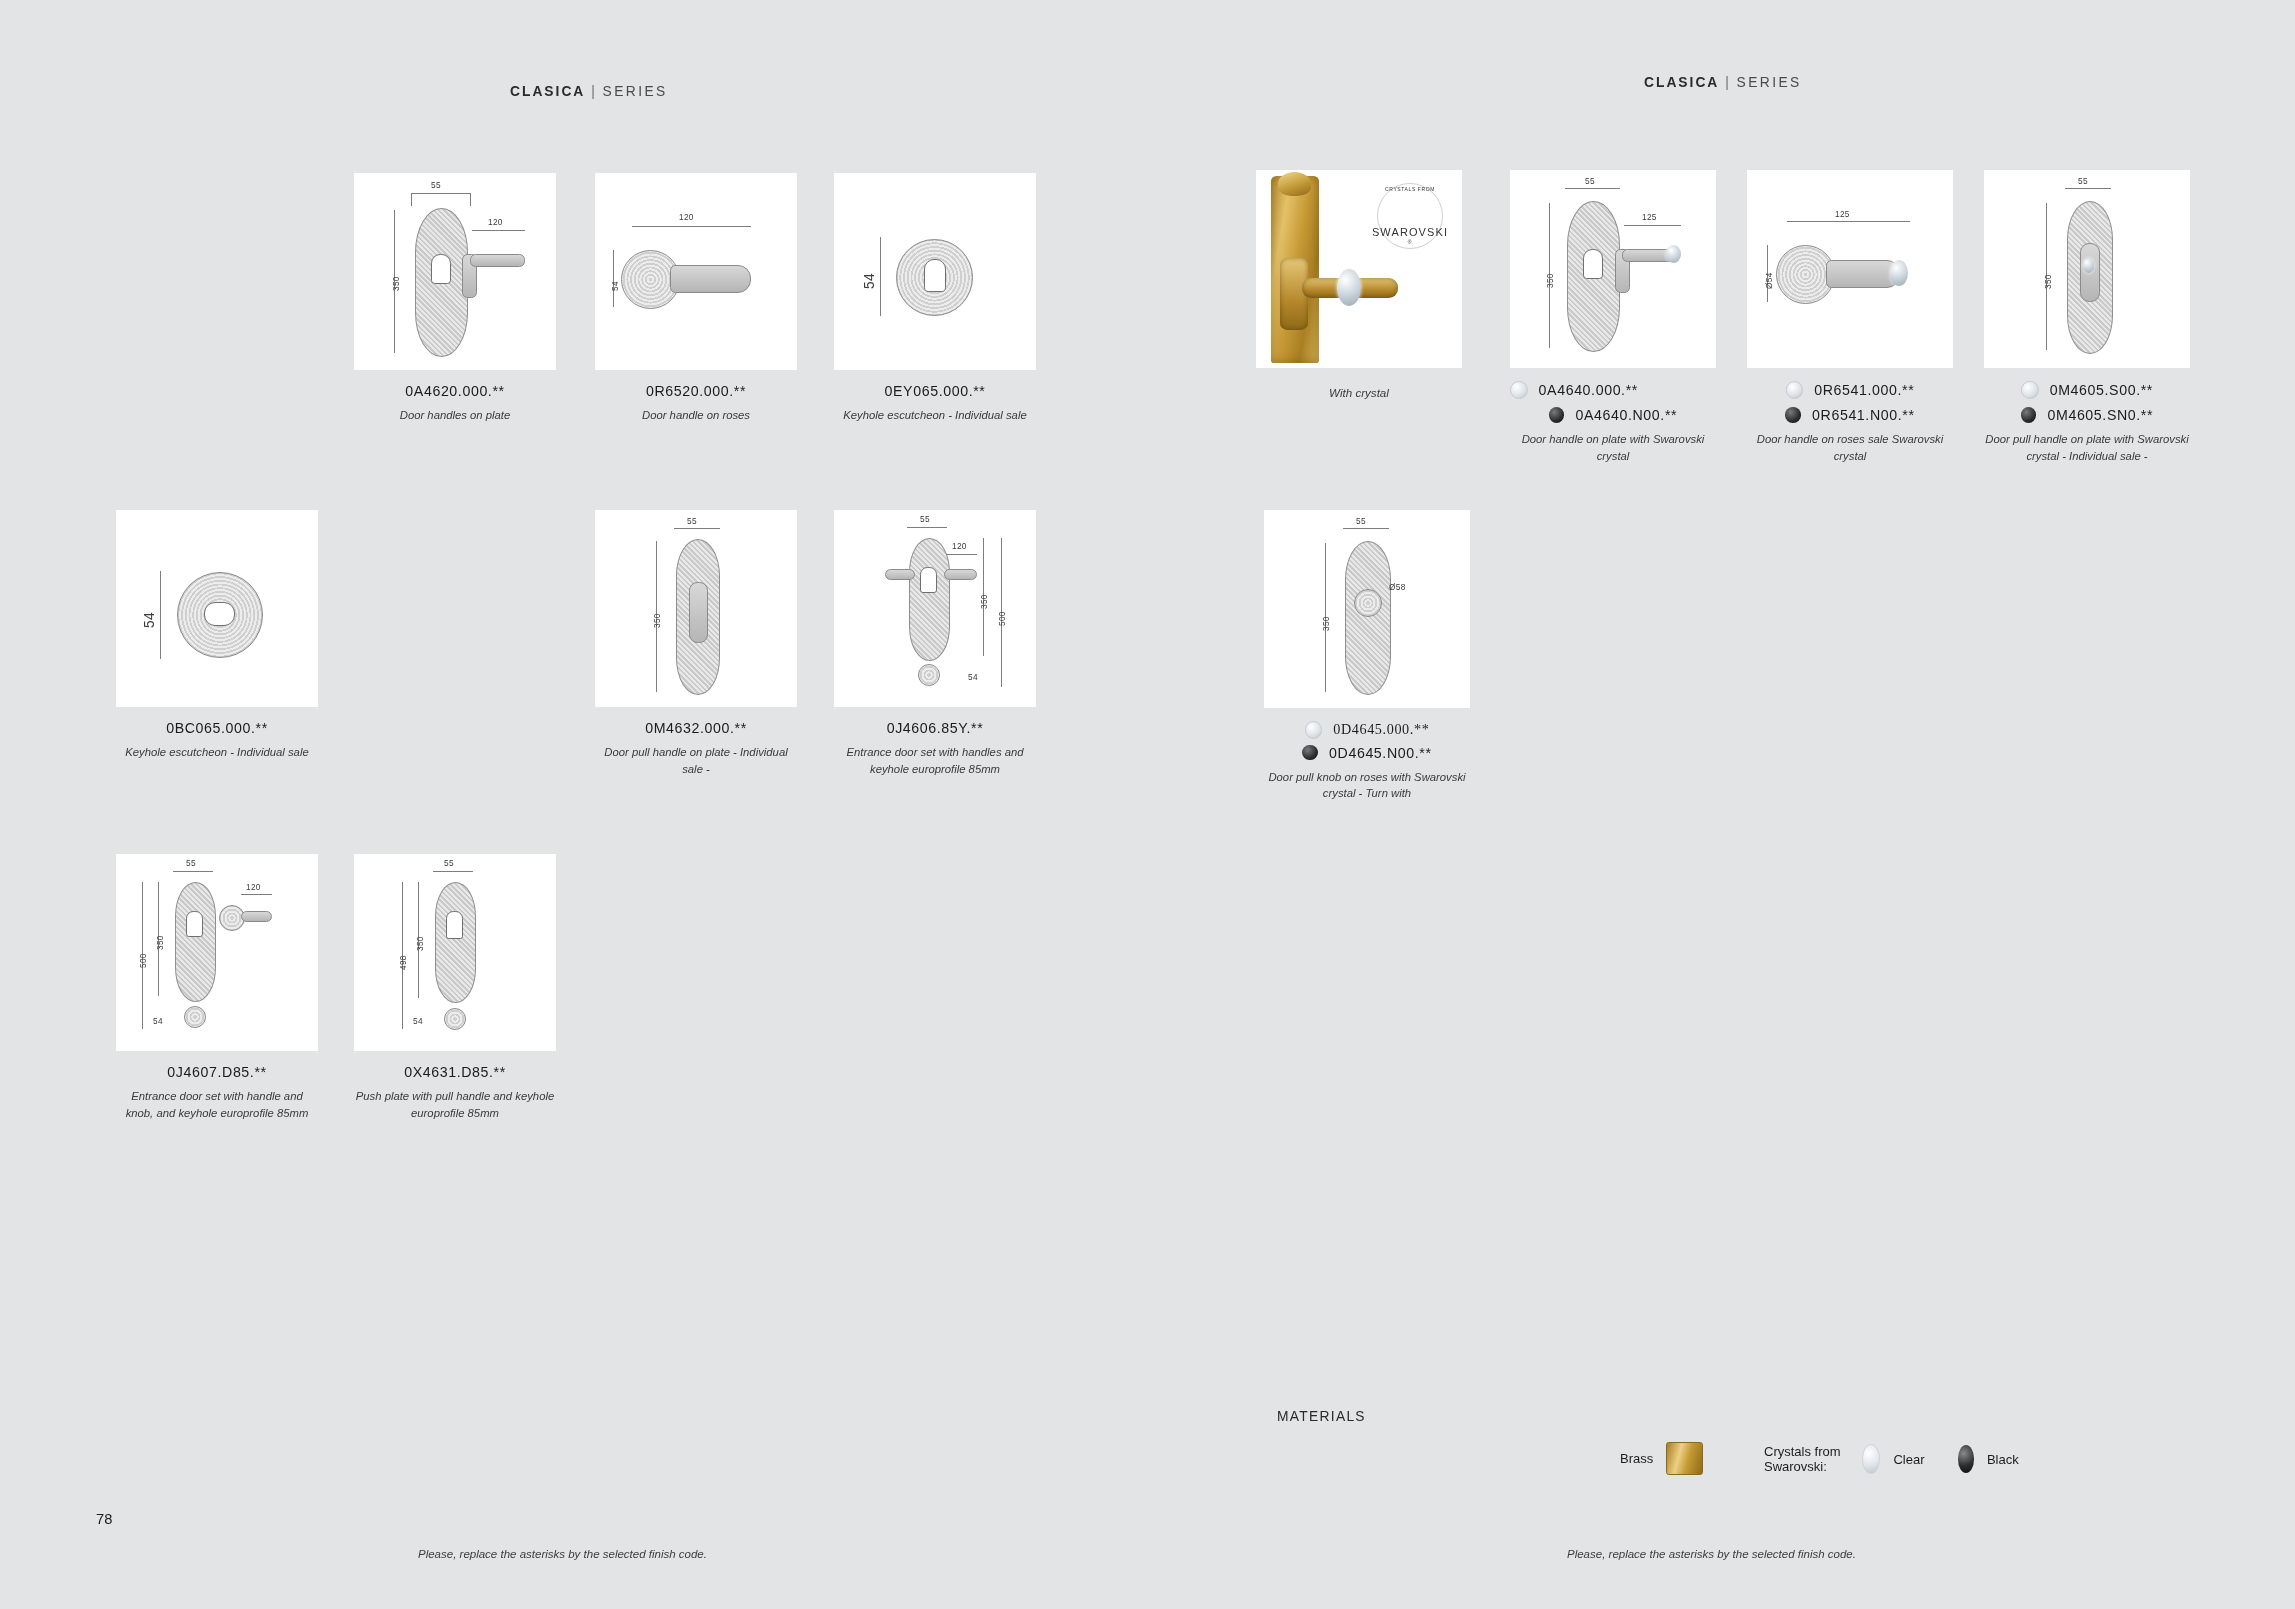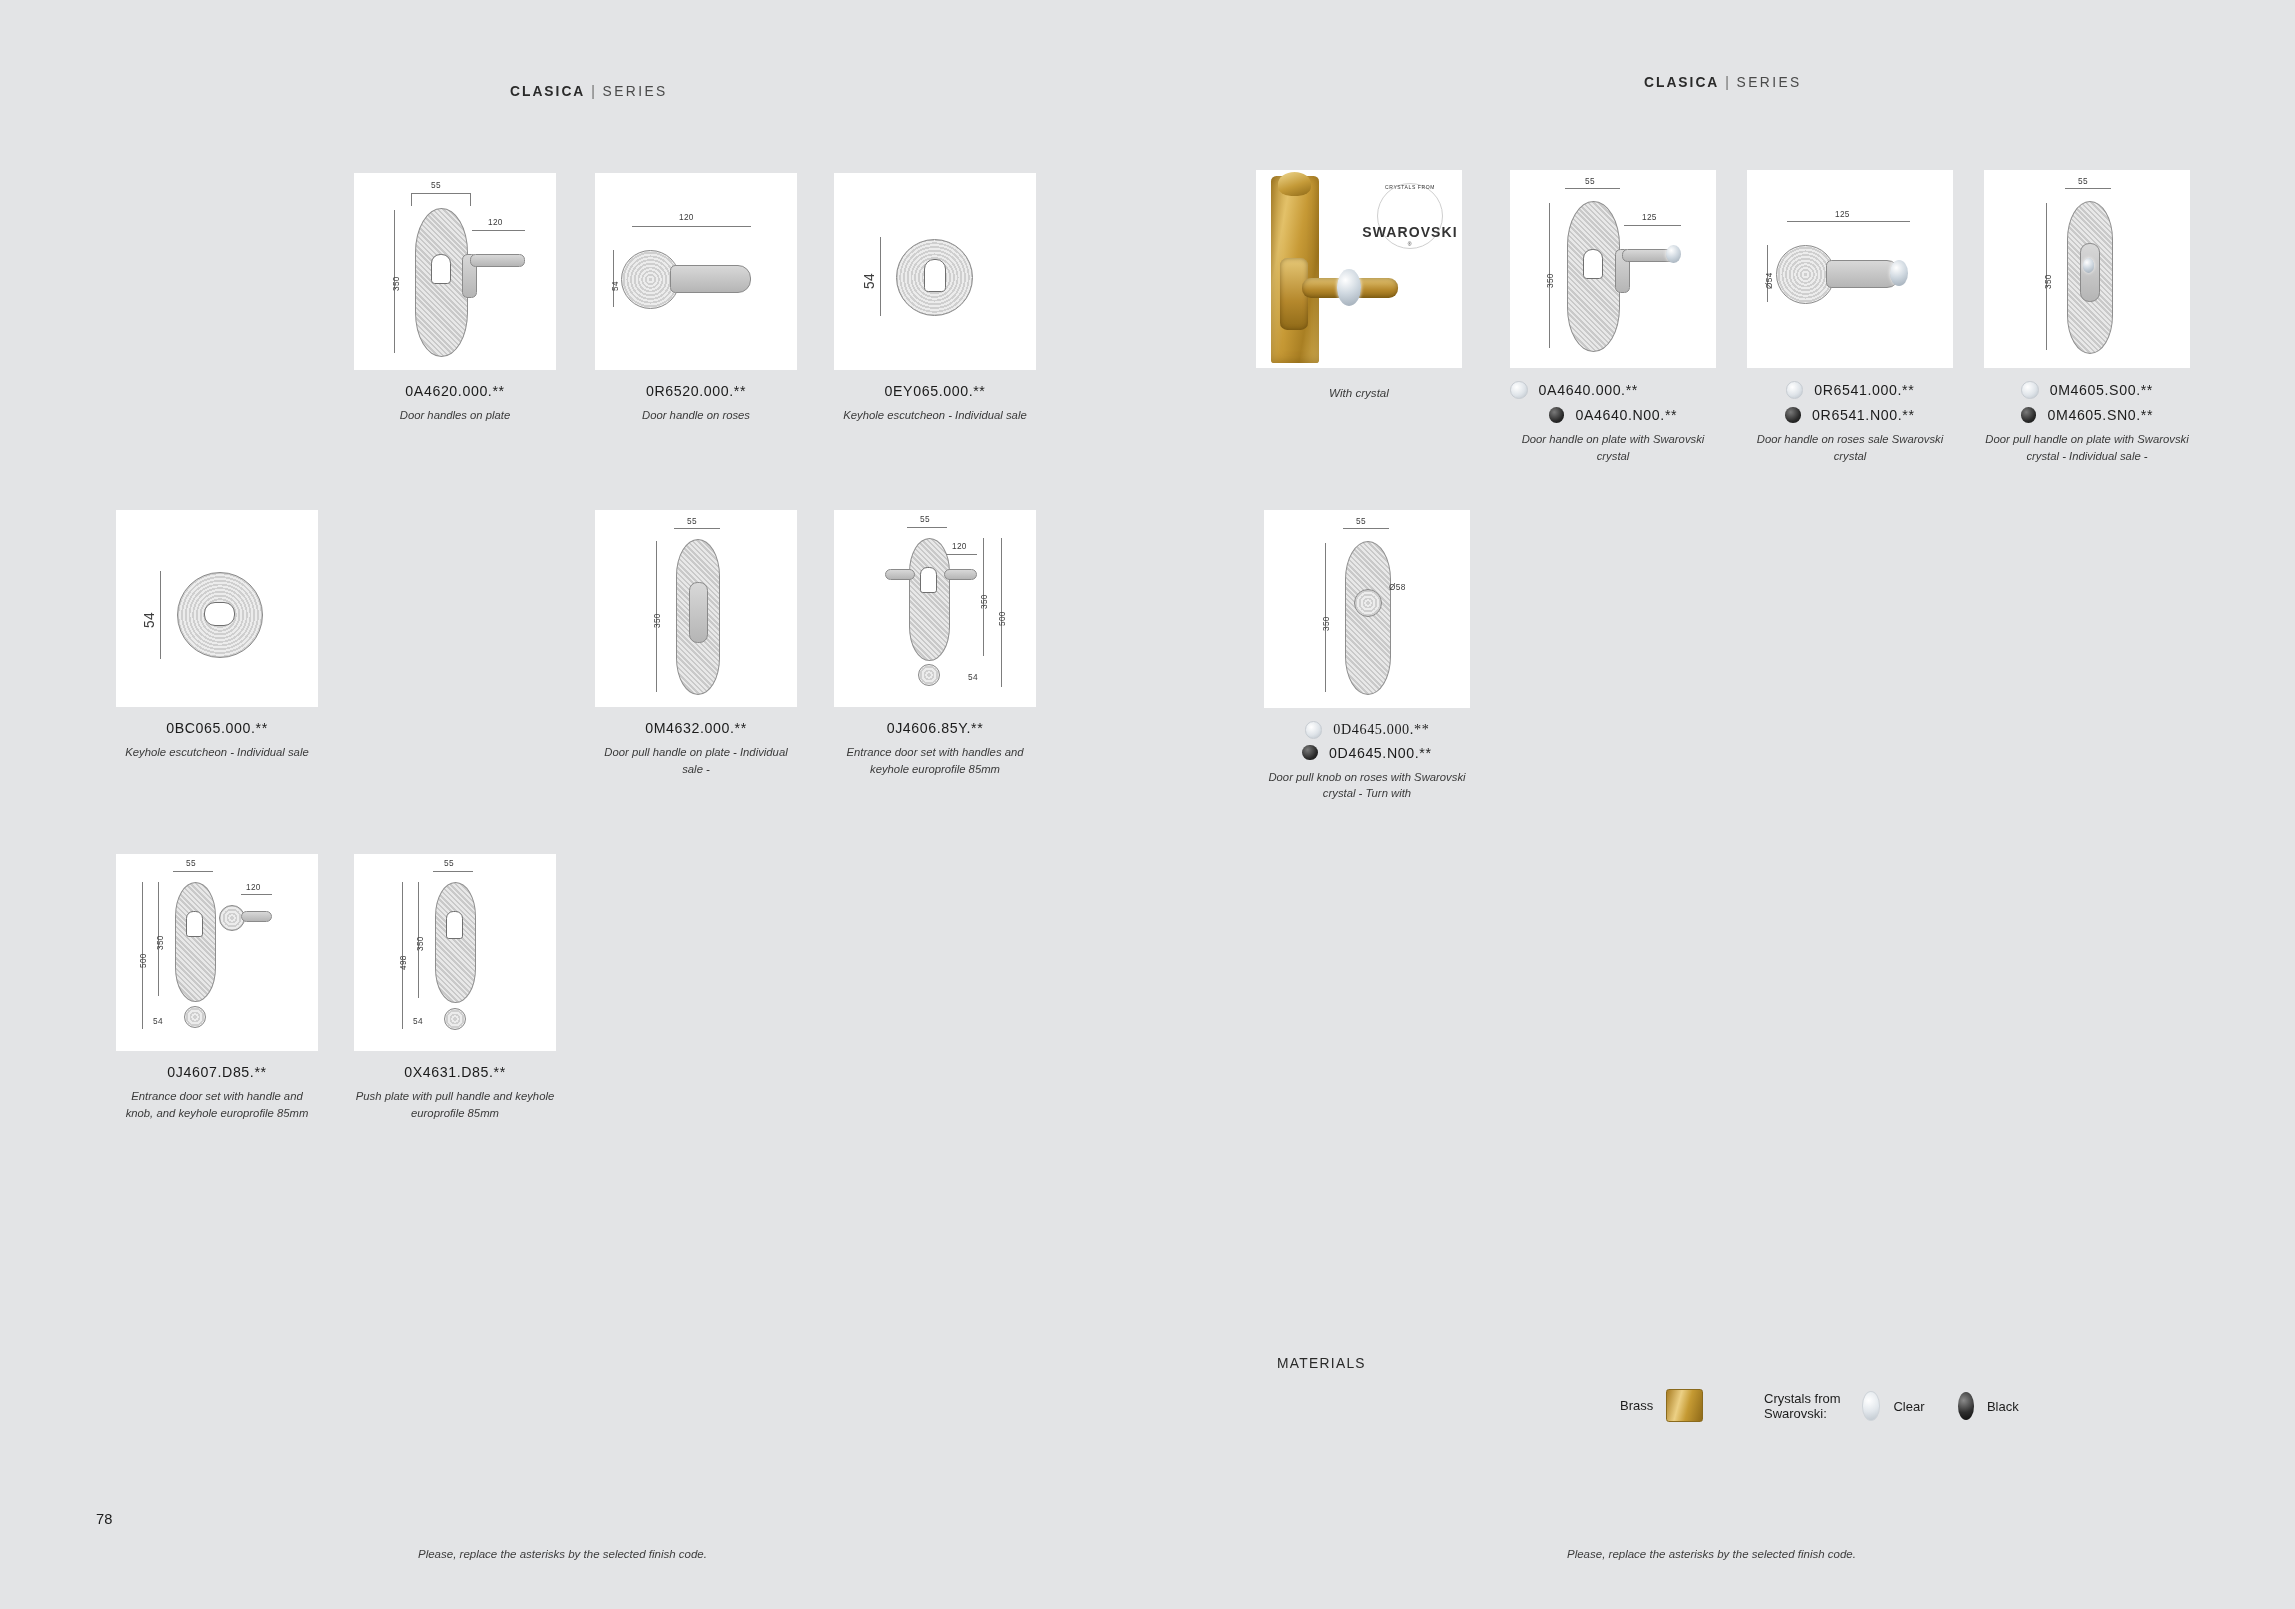--- a/index.html
+++ b/index.html
@@ -102,21 +102,21 @@
     position:absolute;border-radius:50%;
     background:radial-gradient(circle at 35% 30%,#ffffff,#cfd8e0 45%,#9aa6b2);
     box-shadow:0 0 3.7px rgba(255,255,255,.9);
   }
   .swlogo{
     position:absolute;width:64px;height:64px;border-radius:50%;
     background:#fff;border:0.9px solid #cfcfcf;
     display:flex;flex-direction:column;align-items:center;justify-content:center;
     font-size:5px;letter-spacing:0.6px;color:#333;text-align:center;line-height:1.35;
   }
-  .swlogo .big{font-size:14px;letter-spacing:1.1px;font-weight:bold;margin-top:32px;}
+  .swlogo .big{font-size:11px;letter-spacing:1.1px;font-weight:normal;margin-top:32px;}
 
   
   .codeline{display:flex;align-items:center;justify-content:flex-start;gap:11px;font-size:14.2px;letter-spacing:0.6px;}
   .dot-clear,.dot-black{width:15.6px;height:15.6px;border-radius:50%;flex:0 0 auto;}
   .dot-clear{
     background:radial-gradient(circle at 35% 32%,#ffffff,#dfe4e9 55%,#b8c0c8);
     border:0.9px solid #c7ccd2;
   }
   .dot-black{
     background:radial-gradient(circle at 35% 32%,#7a7a7a,#2b2b2b 60%,#0d0d0d);
@@ -419,21 +419,21 @@
         <span class="dot-clear"></span>
         <span>0D4645.000.**</span>
       </div>
       <div class="codeline" style="margin-top:6px;justify-content:center;">
         <span class="dot-black"></span>
         <span>0D4645.N00.**</span>
       </div>
       <div class="cap2">Door pull knob on roses with Swarovski crystal - Turn with</div>
     </div>
 
-    <div style="position:absolute;left:129px;top:1356px;">
+    <div style="position:absolute;left:129px;top:1409px;">
       <div class="mat-title">MATERIALS</div>
       <div style="position:absolute;left:343px;top:33px;display:flex;align-items:center;gap:13px;font-size:13px;">
         <span>Brass</span>
         <span class="brass-swatch"></span>
       </div>
       <div style="position:absolute;left:487px;top:35px;display:flex;align-items:center;gap:13px;font-size:13px;">
         <span>Crystals from Swarovski:</span>
         <span class="cryst-clear"></span>
         <span>Clear</span>
         <span class="cryst-black" style="margin-left:20px;"></span>

